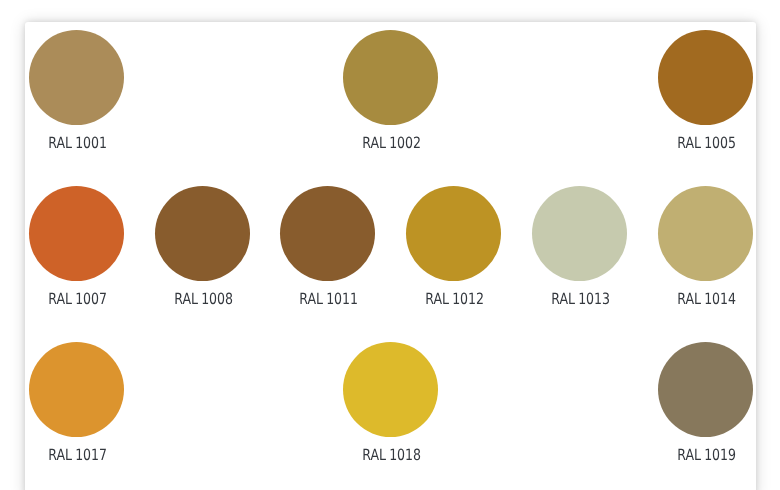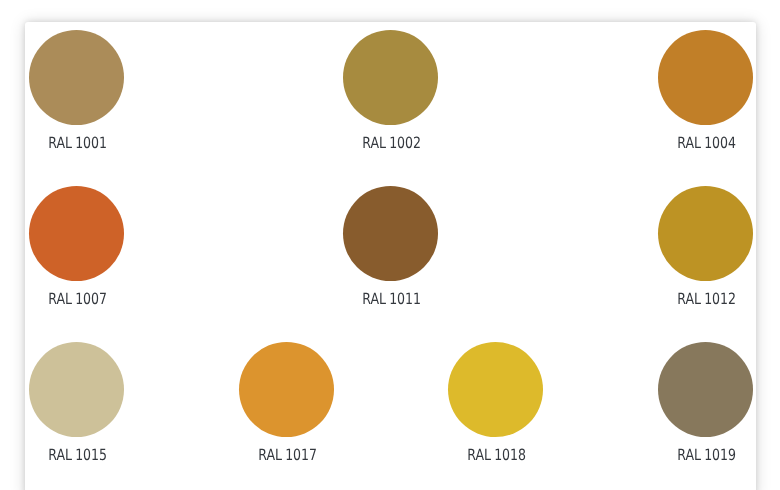--- a/index.html
+++ b/index.html
@@ -48,45 +48,53 @@
       <div class="row">
         <div class="cell">
           <div class="swatch" style="background-color: rgb(171, 140, 89);"></div>
           <div class="label"><span class="txt">RAL 1001</span></div>
         </div>
         <div class="cell">
           <div class="swatch" style="background-color: rgb(167, 139, 63);"></div>
           <div class="label"><span class="txt">RAL 1002</span></div>
         </div>
         <div class="cell">
-          <div class="swatch" style="background-color: rgb(193, 127, 40);"></div>
-          <div class="label"><span class="txt">RAL 1004</span></div>
+          <div class="swatch" style="background-color: rgb(161, 106, 32);"></div>
+          <div class="label"><span class="txt">RAL 1005</span></div>
         </div>
       </div>
 
       <div class="row">
         <div class="cell">
           <div class="swatch" style="background-color: rgb(206, 98, 40);"></div>
           <div class="label"><span class="txt">RAL 1007</span></div>
         </div>
         <div class="cell">
           <div class="swatch" style="background-color: rgb(136, 92, 45);"></div>
+          <div class="label"><span class="txt">RAL 1008</span></div>
+        </div>
+        <div class="cell">
+          <div class="swatch" style="background-color: rgb(136, 92, 45);"></div>
           <div class="label"><span class="txt">RAL 1011</span></div>
         </div>
         <div class="cell">
           <div class="swatch" style="background-color: rgb(189, 147, 36);"></div>
           <div class="label"><span class="txt">RAL 1012</span></div>
         </div>
+        <div class="cell">
+          <div class="swatch" style="background-color: rgb(198, 202, 174);"></div>
+          <div class="label"><span class="txt">RAL 1013</span></div>
+        </div>
+        <div class="cell">
+          <div class="swatch" style="background-color: rgb(192, 175, 114);"></div>
+          <div class="label"><span class="txt">RAL 1014</span></div>
+        </div>
       </div>
 
       <div class="row">
-        <div class="cell">
-          <div class="swatch" style="background-color: rgb(205, 193, 153);"></div>
-          <div class="label"><span class="txt">RAL 1015</span></div>
-        </div>
         <div class="cell">
           <div class="swatch" style="background-color: rgb(220, 148, 46);"></div>
           <div class="label"><span class="txt">RAL 1017</span></div>
         </div>
         <div class="cell">
           <div class="swatch" style="background-color: rgb(221, 186, 43);"></div>
           <div class="label"><span class="txt">RAL 1018</span></div>
         </div>
         <div class="cell">
           <div class="swatch" style="background-color: rgb(135, 120, 92);"></div>

